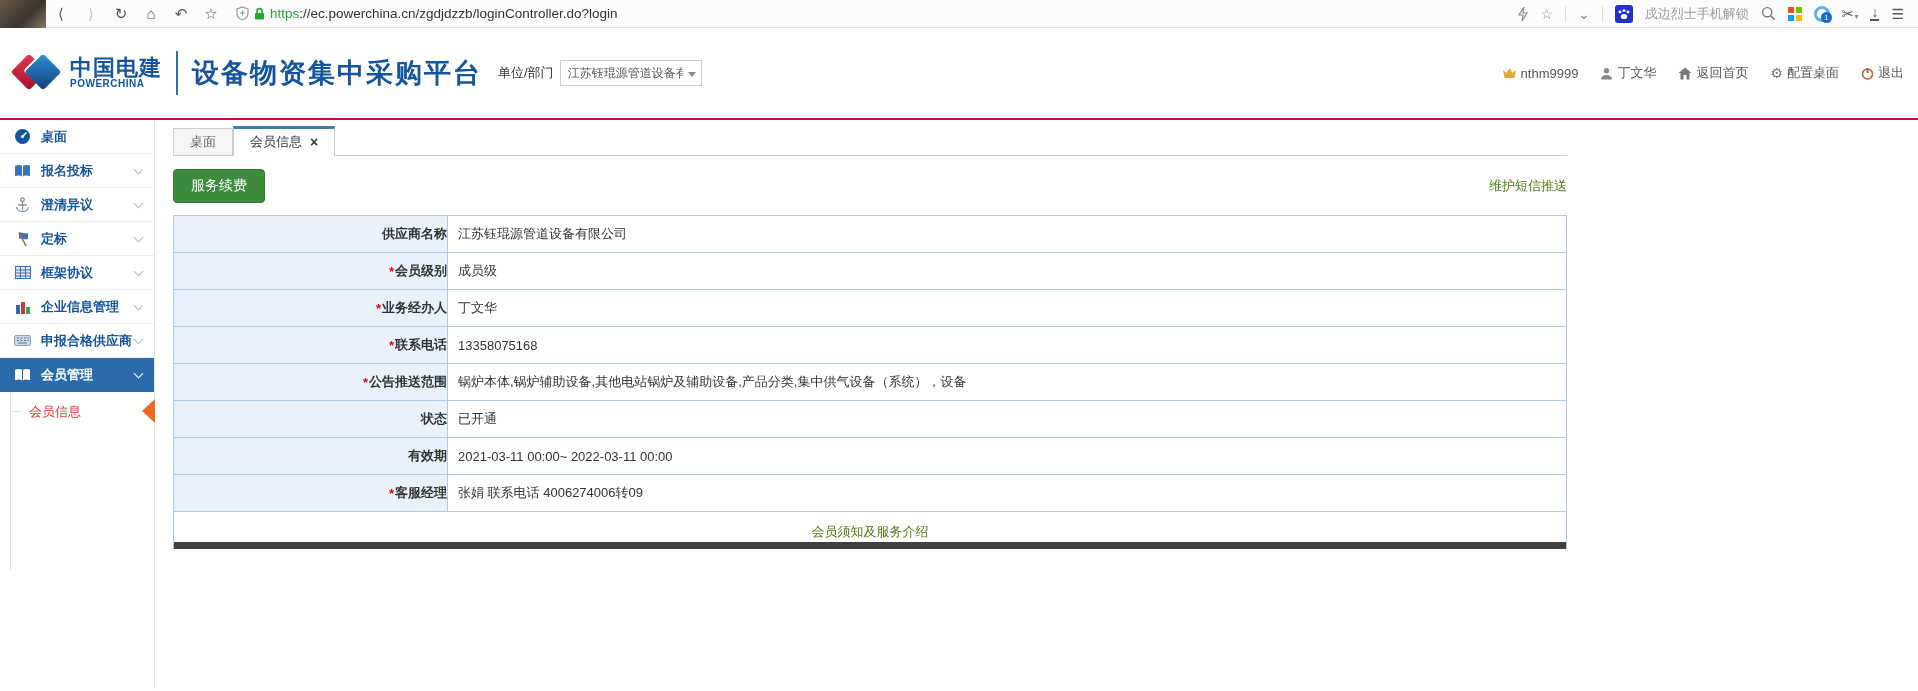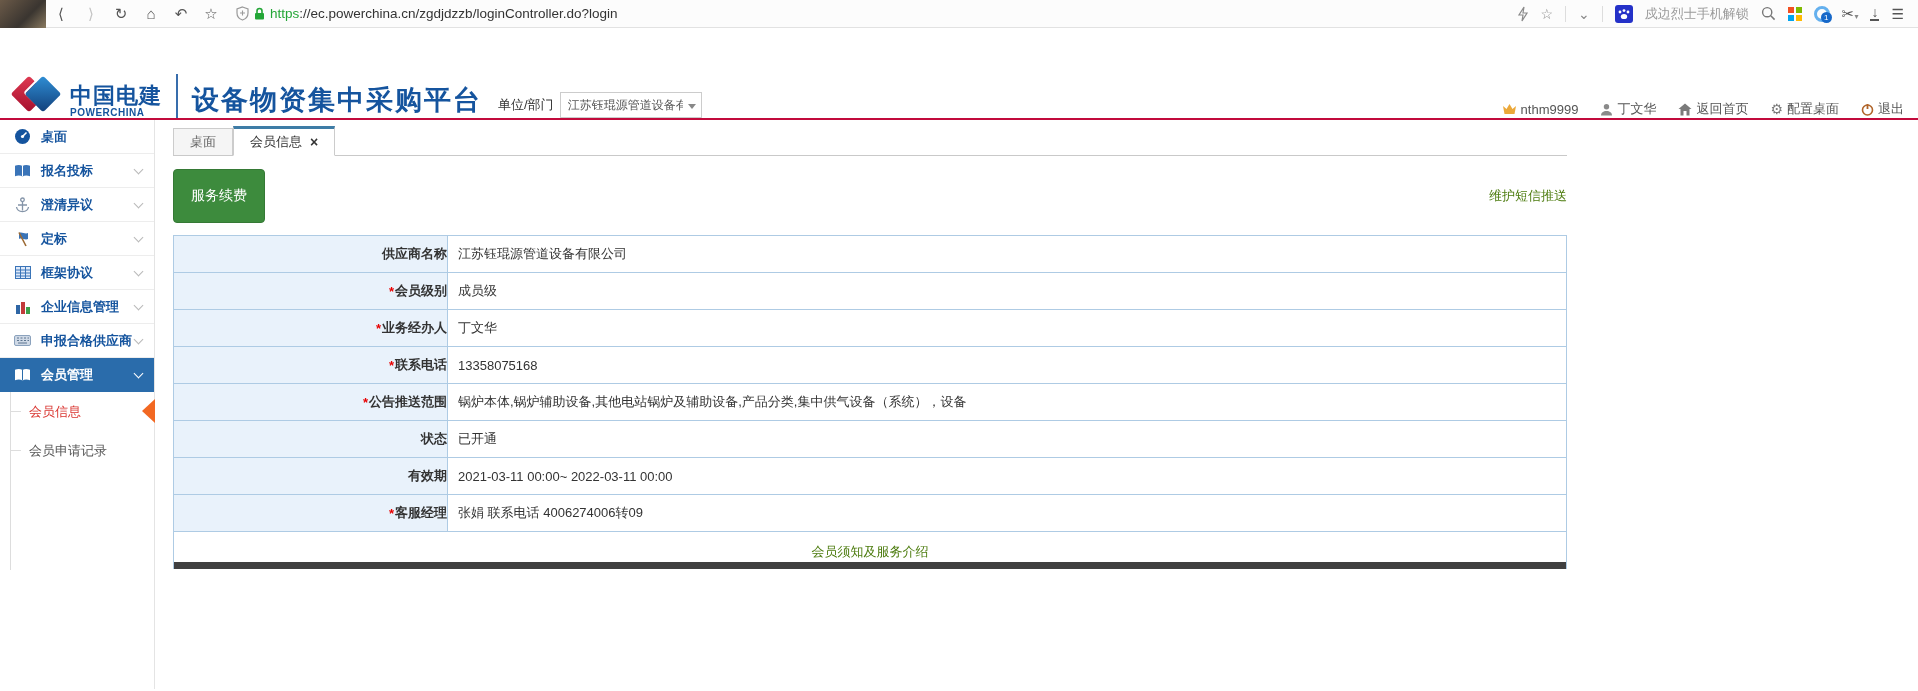--- a/index.html
+++ b/index.html
@@ -24,21 +24,21 @@
   .ext-label{ color:#9a9a9a; font-size:13px; }
   .msgrid{ width:14px; height:14px; display:grid; grid-template-columns:6px 6px; grid-template-rows:6px 6px; gap:2px; }
   .msgrid i{ display:block; }
   .ring{ position:relative; width:16px; height:16px; border:3px solid #64b0ee; border-radius:50%; }
   .ring .badge{ position:absolute; right:-5px; bottom:-4px; width:11px; height:11px; background:#1668c9; color:#fff;
     border-radius:50%; font-size:8px; line-height:11px; text-align:center; }
   .dl{ border-bottom:2px solid #555; line-height:11px; font-size:14px; color:#555; padding:0 1px 1px; }
 
   
   .app-header{ height:92px; background:#fff; border-bottom:2px solid #c20a3c;
-    display:flex; align-items:flex-end; padding:0 14px; }
+    display:flex; align-items:center; padding:0 14px; }
   .logo{ position:relative; width:46px; height:46px; flex:0 0 auto; }
   .logo i{ position:absolute; width:26px; height:26px; transform:rotate(45deg); border-radius:3px; }
   .logo .d-red{ left:2px; top:9px; background:linear-gradient(135deg,#e03a52,#a50f2d); }
   .logo .d-blue{ left:16px; top:9px; background:linear-gradient(135deg,#2f8fd6,#123f7a); box-shadow:-2px 0 0 #fff; }
   .brand{ margin-left:10px; line-height:1.05; }
   .brand-cn{ font-size:22px; font-weight:bold; color:#15549e; letter-spacing:1px; }
   .brand-en{ font-size:10px; font-weight:bold; color:#15549e; letter-spacing:0.5px; }
   .vsep{ width:2px; height:44px; background:#15549e; opacity:.85; margin:0 14px; }
   .plat-title{ font-size:27px; font-weight:bold; color:#15549e; letter-spacing:2px; }
   .dept{ display:flex; align-items:center; margin-left:16px; gap:6px; font-size:13px; color:#333; }
@@ -74,21 +74,21 @@
   
   .main{ flex:1; padding:6px 0 0 13px; }
   .tabstrip{ display:flex; align-items:flex-end; border-bottom:1px solid #c9c9c9; width:1394px; margin-left:5px; }
   .tab{ height:30px; display:flex; align-items:center; gap:8px; padding:0 16px; font-size:13px; cursor:pointer; }
   .tab.inactive{ background:#f5f5f5; border:1px solid #ccc; border-bottom:none; color:#666; height:27px; }
   .tab.active{ background:#fff; border:1px solid #ccc; border-bottom:1px solid #fff; border-top:3px solid #3e7ca6;
     color:#333; margin-bottom:-1px; }
   .tab .close{ font-weight:bold; font-size:14px; color:#333; cursor:pointer; line-height:1; }
   .content{ width:1394px; margin-left:5px; }
   .toolbar{ display:flex; align-items:center; justify-content:space-between; margin-top:13px; }
-  .btn-green{ background:#3d8b3d; border:1px solid #357935; color:#fff; font-size:14px; padding:17px 17px;
+  .btn-green{ background:#3d8b3d; border:1px solid #357935; color:#fff; font-size:14px; padding:7px 17px;
     border-radius:4px; cursor:pointer; font-family:inherit; }
   .link{ color:#4d7c0f; font-size:13px; text-decoration:none; cursor:pointer; }
   .ftable{ margin-top:12px; border:1px solid #aecbe4; border-bottom:none; }
   .trow{ display:flex; border-bottom:1px solid #aecbe4; min-height:37px; }
   .tlabel{ width:274px; flex:0 0 auto; background:#e9f2fb; border-right:1px solid #aecbe4;
     display:flex; align-items:center; justify-content:flex-end; 
     font-size:13px; font-weight:bold; color:#333; }
   .req{ color:#e80000; margin-right:1px; font-weight:bold; }
   .tvalue{ flex:1; display:flex; align-items:center; padding-left:10px; font-size:13px; color:#333; }
   .tfooter{ border-bottom:7px solid #404040; height:27px; display:flex; align-items:center; justify-content:center;margin-top:10px; }
@@ -309,23 +309,20 @@
       </span>
       <span class="lbl">会员管理</span>
       <span class="chev"></span>
     </div>
 
     <div class="submenu">
       <div class="submenu-item active">
         <span>会员信息</span>
         <span class="pointer"></span>
       </div>
-      <div class="submenu-item">
-        <span>会员申请记录</span>
-      </div>
     </div>
   </div>
 
   <div class="main">
 
     <div class="tabstrip">
       <div class="tab inactive">
         <span>桌面</span>
       </div>
       <div class="tab active">

